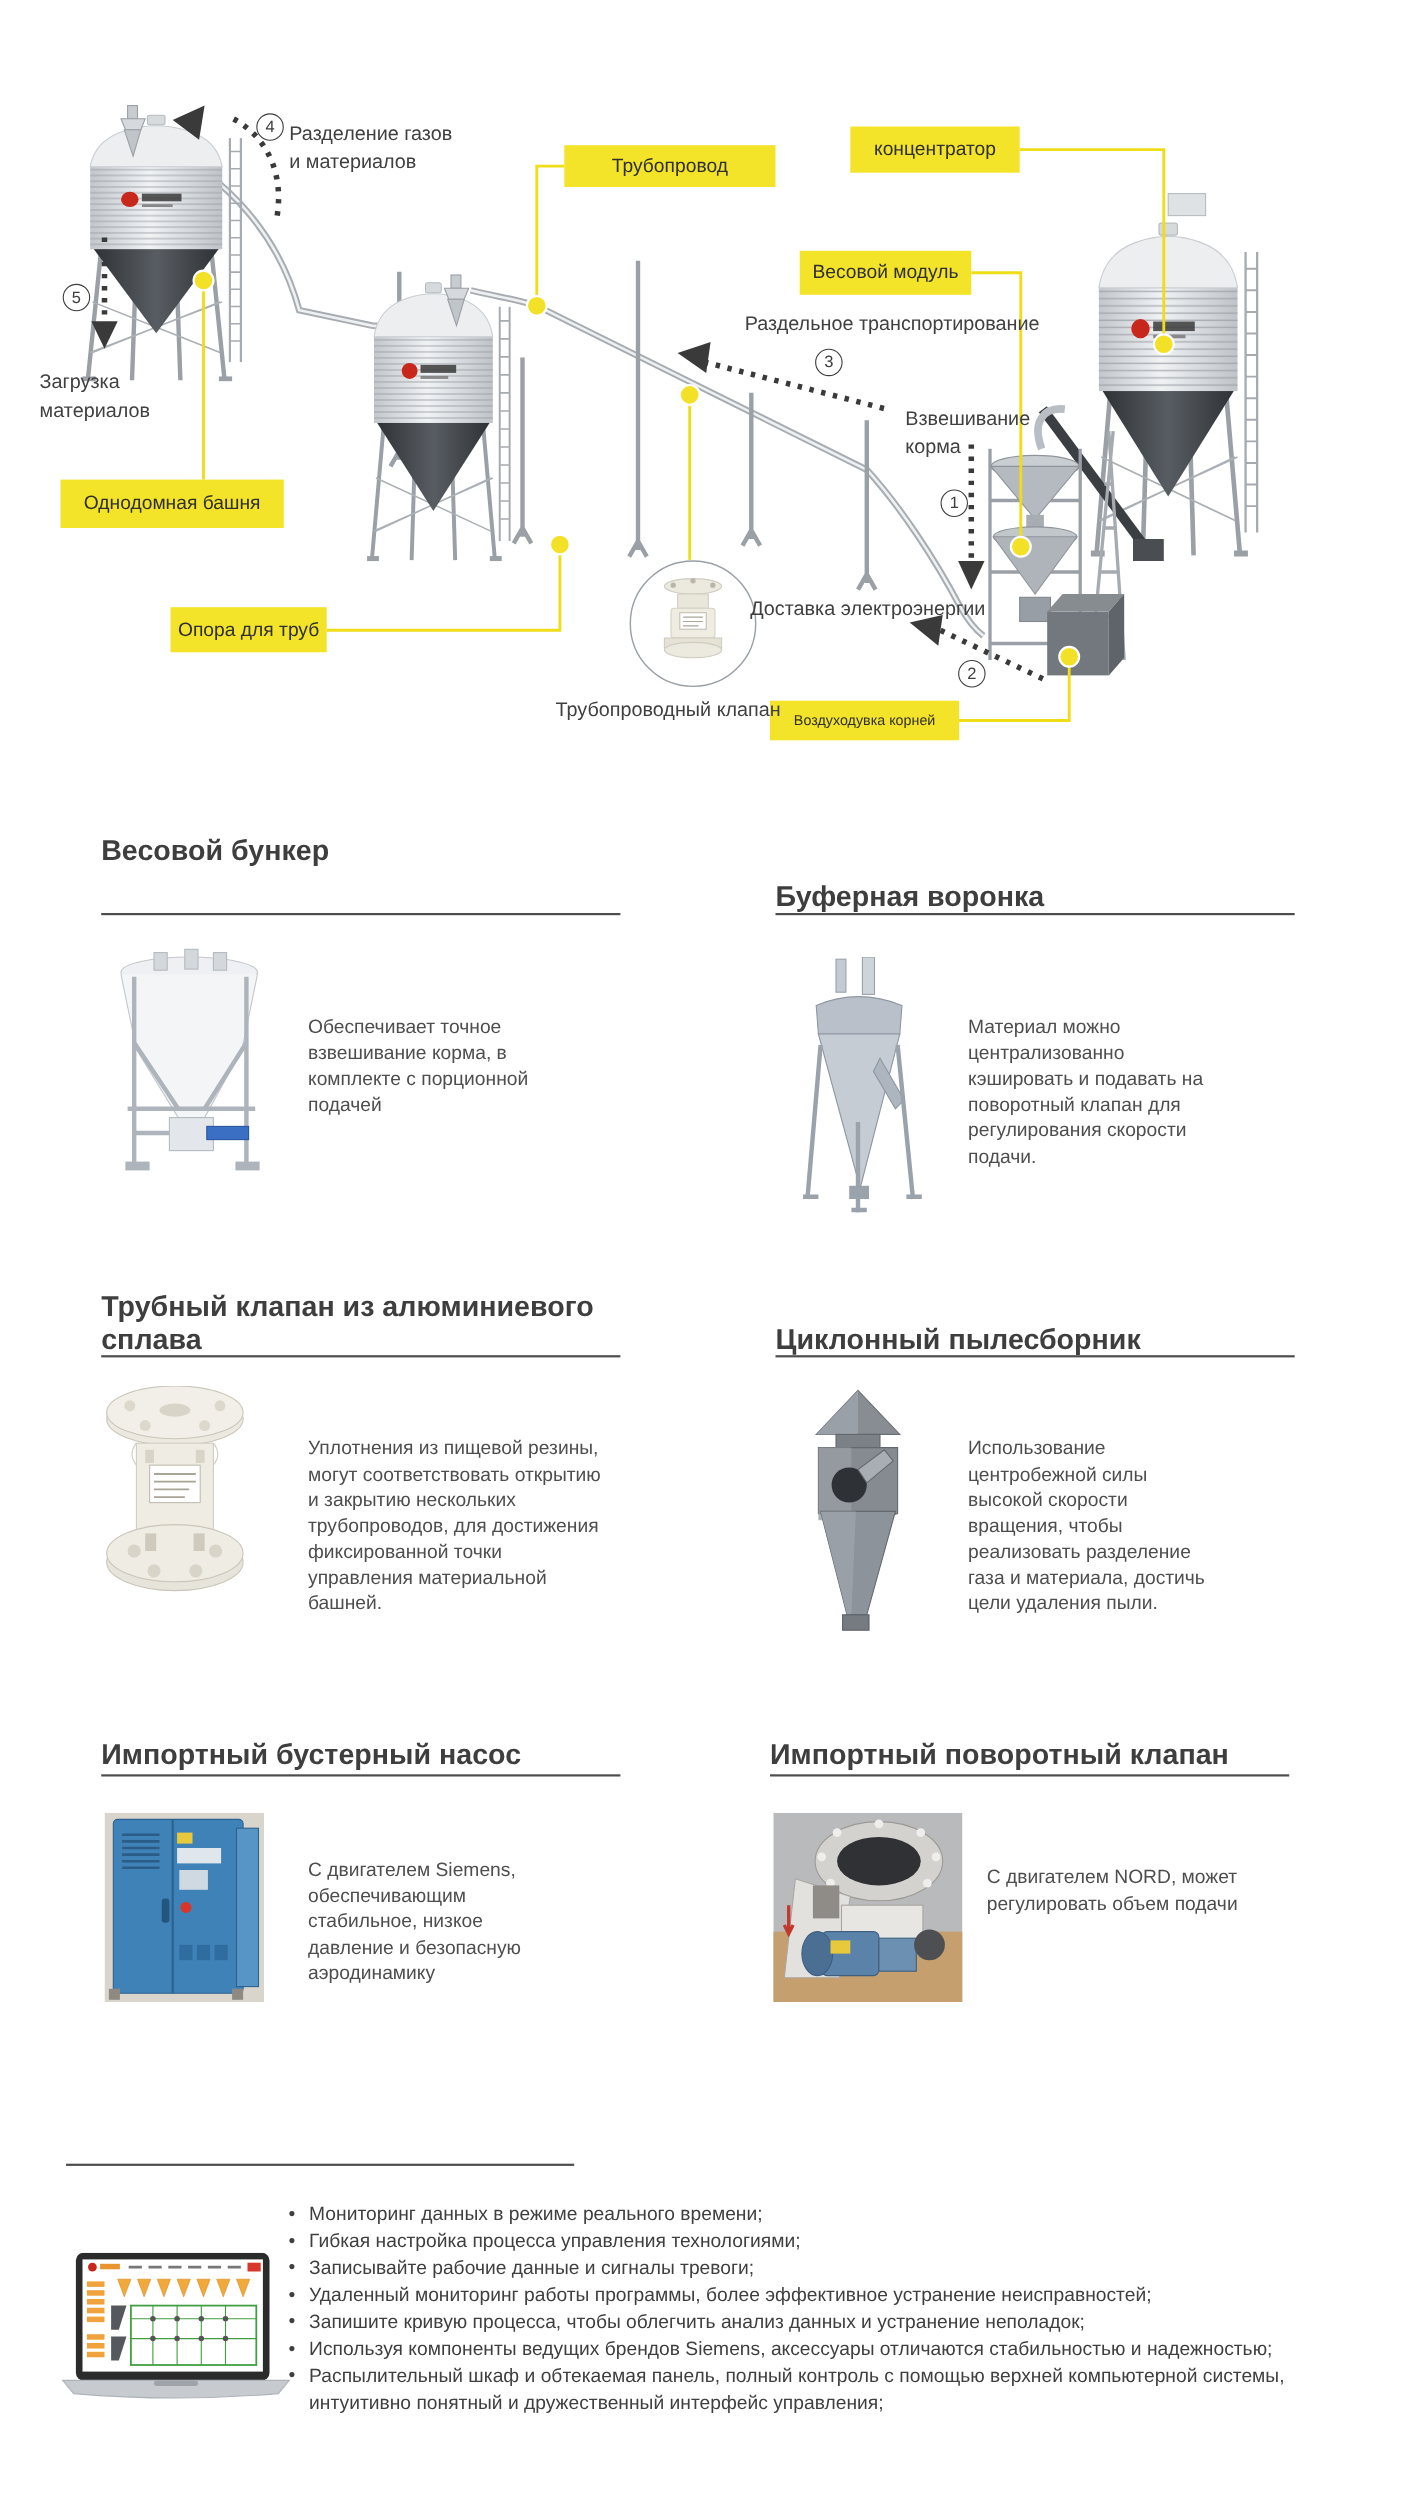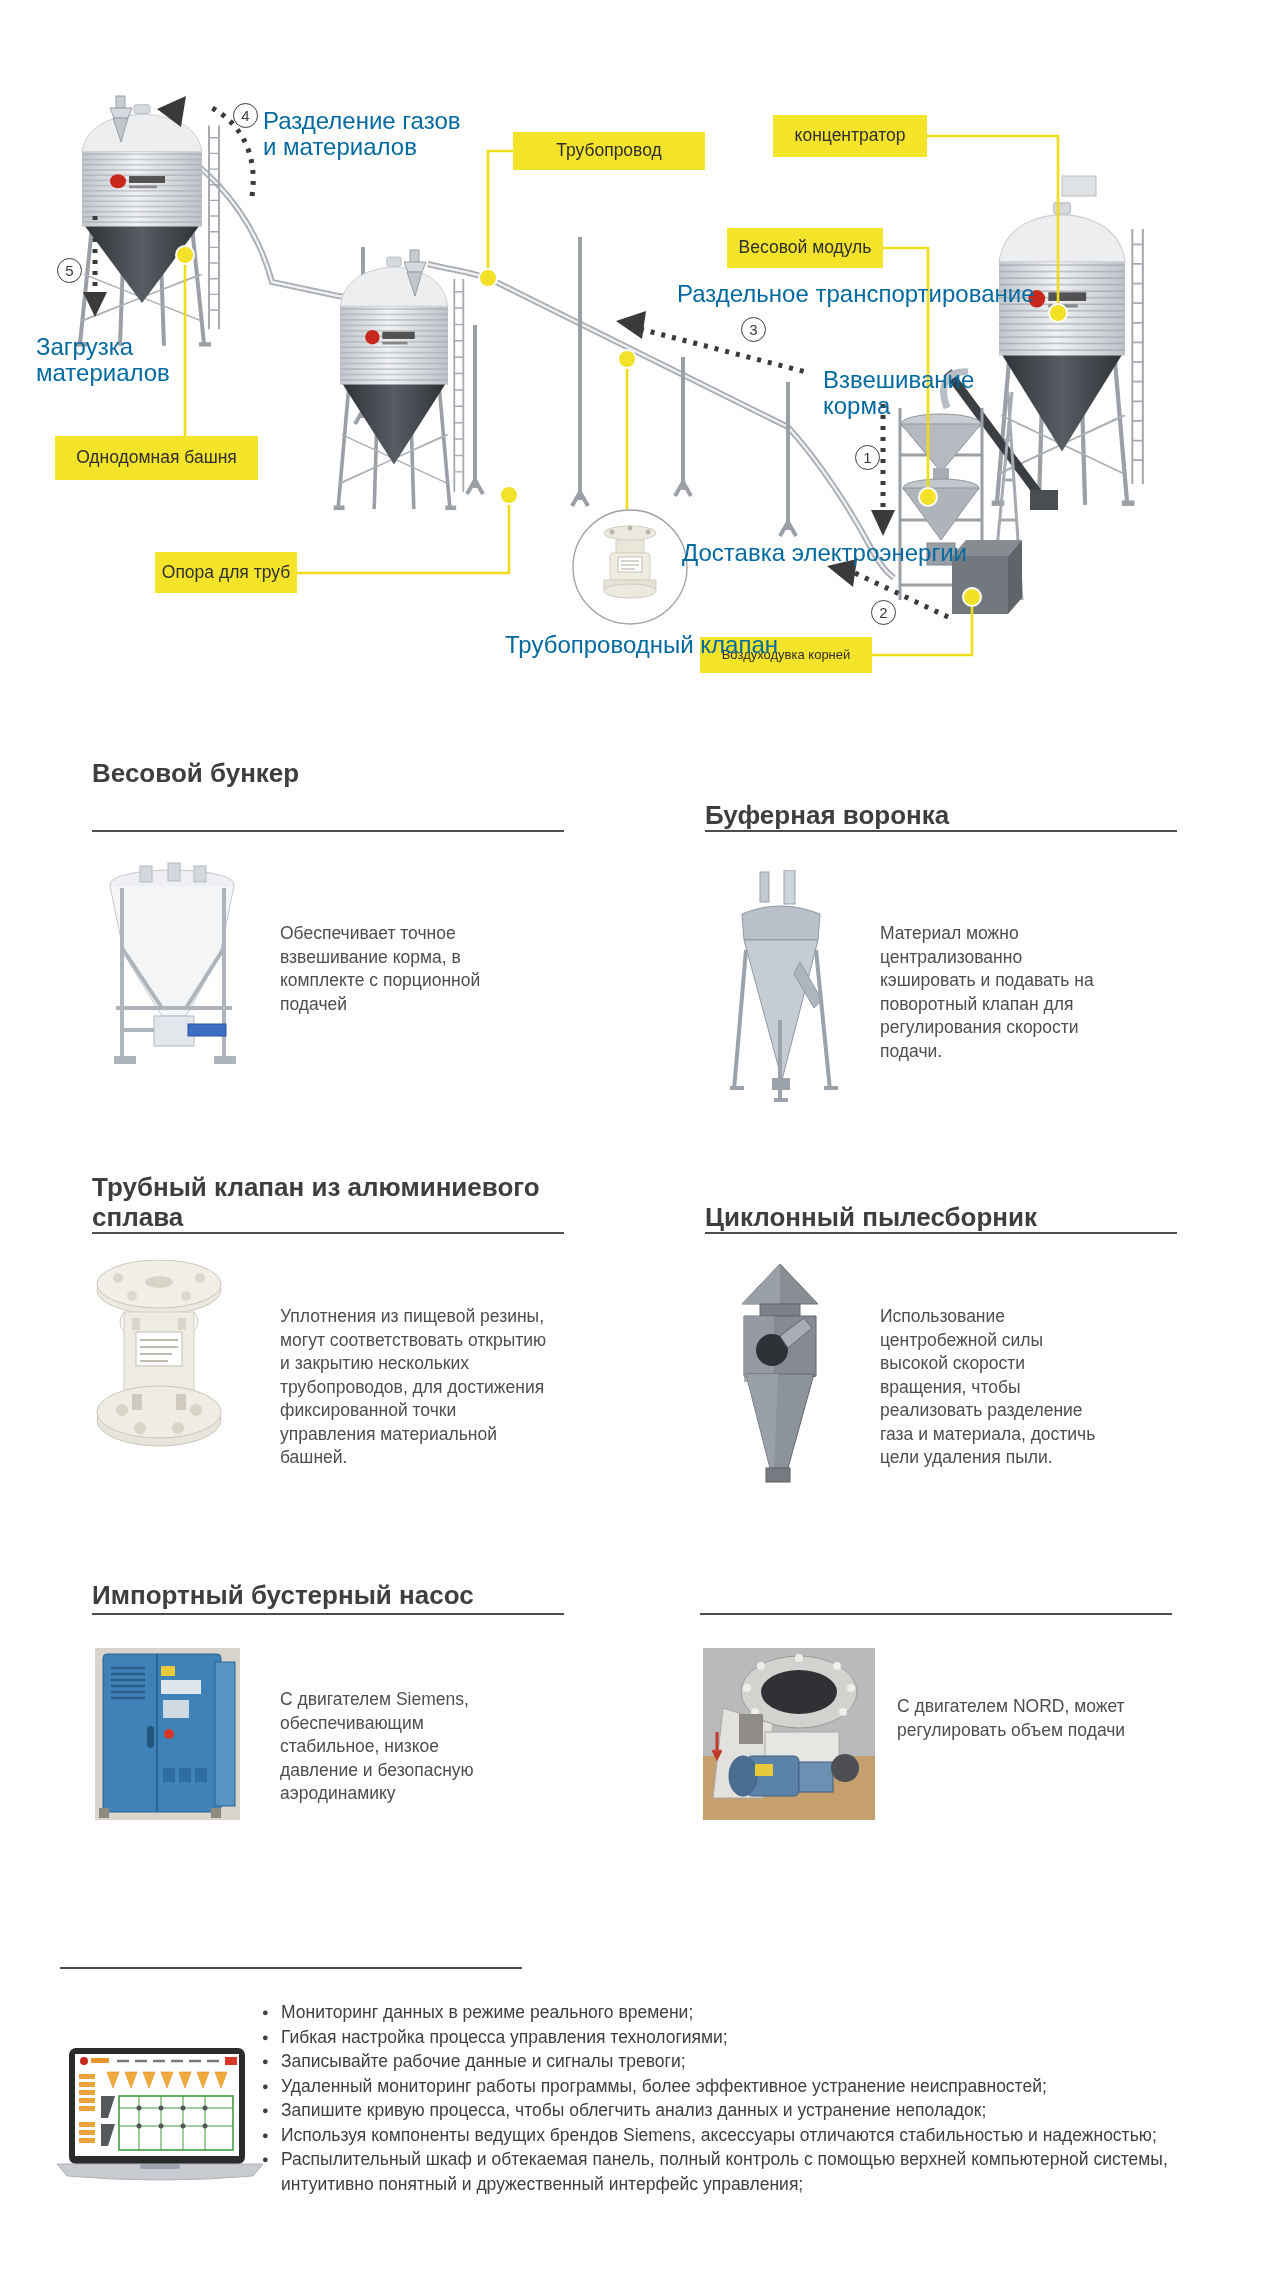--- a/index.html
+++ b/index.html
@@ -3,21 +3,21 @@
 <meta charset="utf-8">
 <style>
   html,body{margin:0;padding:0;background:#fff;}
   .page{position:relative;width:1276px;height:2287px;background:#fff;overflow:hidden;
         font-family:"Liberation Sans", sans-serif;}
   
   .diagram{position:absolute;left:0;top:0;width:1276px;height:700px;}
   .diagram svg{position:absolute;left:0;top:0;}
   .ylabel{position:absolute;background:#F3E42A;color:#2f2f2f;font-size:17.5px;
           display:flex;align-items:center;justify-content:center;text-align:center;line-height:1.1;}
-  .anno{position:absolute;color:#0369a1;font-size:24px;line-height:26px;white-space:nowrap;}
+  .anno{position:absolute;color:#404040;font-size:18px;line-height:26px;white-space:nowrap;}
   .numcircle{position:absolute;width:23px;height:23px;border:1.7px solid #3d3d3d;border-radius:50%;
              color:#3d3d3d;font-size:15px;display:flex;align-items:center;justify-content:center;background:#fff;}
   
   .col-heading{position:absolute;font-size:26px;font-weight:bold;color:#3e3e3e;line-height:30px;}
   .rule{position:absolute;height:2px;background:#4d4d4d;}
   .desc{position:absolute;font-size:17.5px;color:#4e4e4e;line-height:23.5px;}
   .imgbox{position:absolute;}
   
   .bullets{position:absolute;left:262px;top:2000px;width:985px;margin:0;padding:0;}
   .bullets li{list-style:none;font-size:17.5px;color:#3f3f3f;line-height:24.5px;
@@ -308,20 +308,21 @@
       <rect x="52" y="78" width="7" height="22" rx="3" fill="#23567e"></rect>
       <rect x="68" y="120" width="12" height="14" fill="#2f6da0"></rect>
         <rect x="84" y="120" width="12" height="14" fill="#2f6da0"></rect>
         <rect x="100" y="120" width="12" height="14" fill="#2f6da0"></rect>
       <rect x="4" y="160" width="10" height="10" fill="#8e8a82"></rect>
         <rect x="116" y="160" width="10" height="10" fill="#8e8a82"></rect>
     </svg>
   </div>
   <div class="desc" style="left:280px;top:1688px;width:200px;">С двигателем Siemens, обеспечивающим стабильное, низкое давление и безопасную аэродинамику</div>
 
+  <h2 class="col-heading" style="left:700px;top:1558px;">Импортный поворотный клапан</h2>
   <div class="rule" style="left:700px;top:1613px;width:472px;"></div>
   <div class="imgbox" style="left:703px;top:1648px;">
     <svg width="172" height="172" viewBox="0 0 172 172">
       <rect x="0" y="0" width="172" height="172" fill="#b9babc"></rect>
       <rect x="0" y="108" width="172" height="64" fill="#c59f6e"></rect>
       <ellipse cx="96" cy="44" rx="58" ry="36" fill="#d4d2cf" stroke="#9d9a96"></ellipse>
       <ellipse cx="96" cy="44" rx="38" ry="22" fill="#2f3134"></ellipse>
       <circle cx="44" cy="40" r="4" fill="#efeeec"></circle>
         <circle cx="58" cy="18" r="4" fill="#efeeec"></circle>
         <circle cx="96" cy="10" r="4" fill="#efeeec"></circle>

